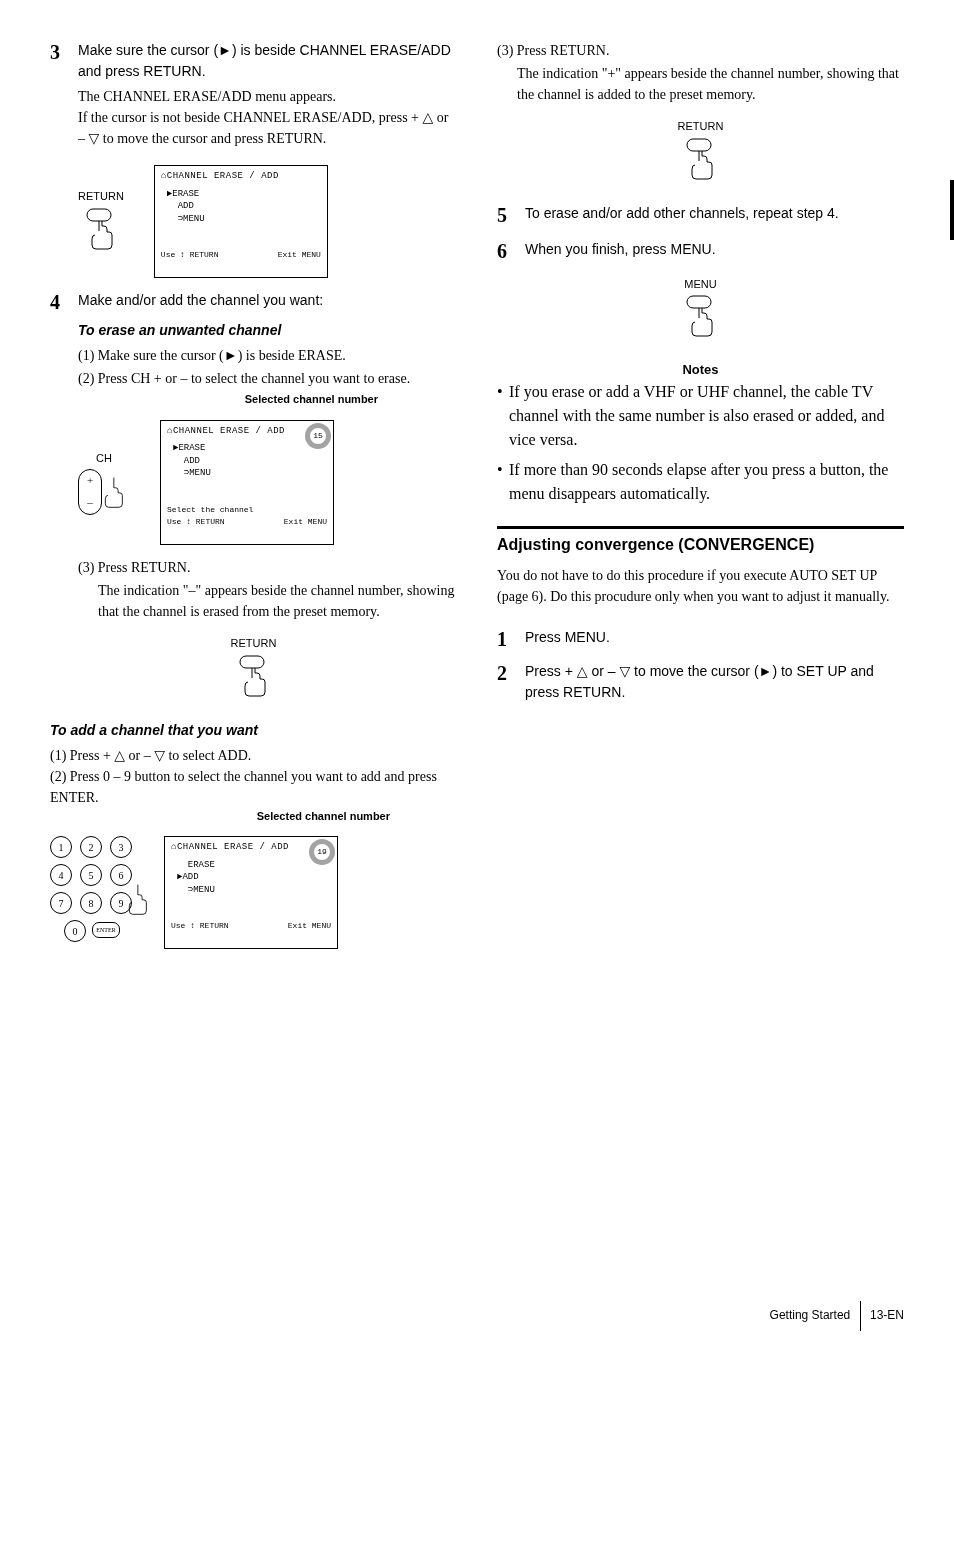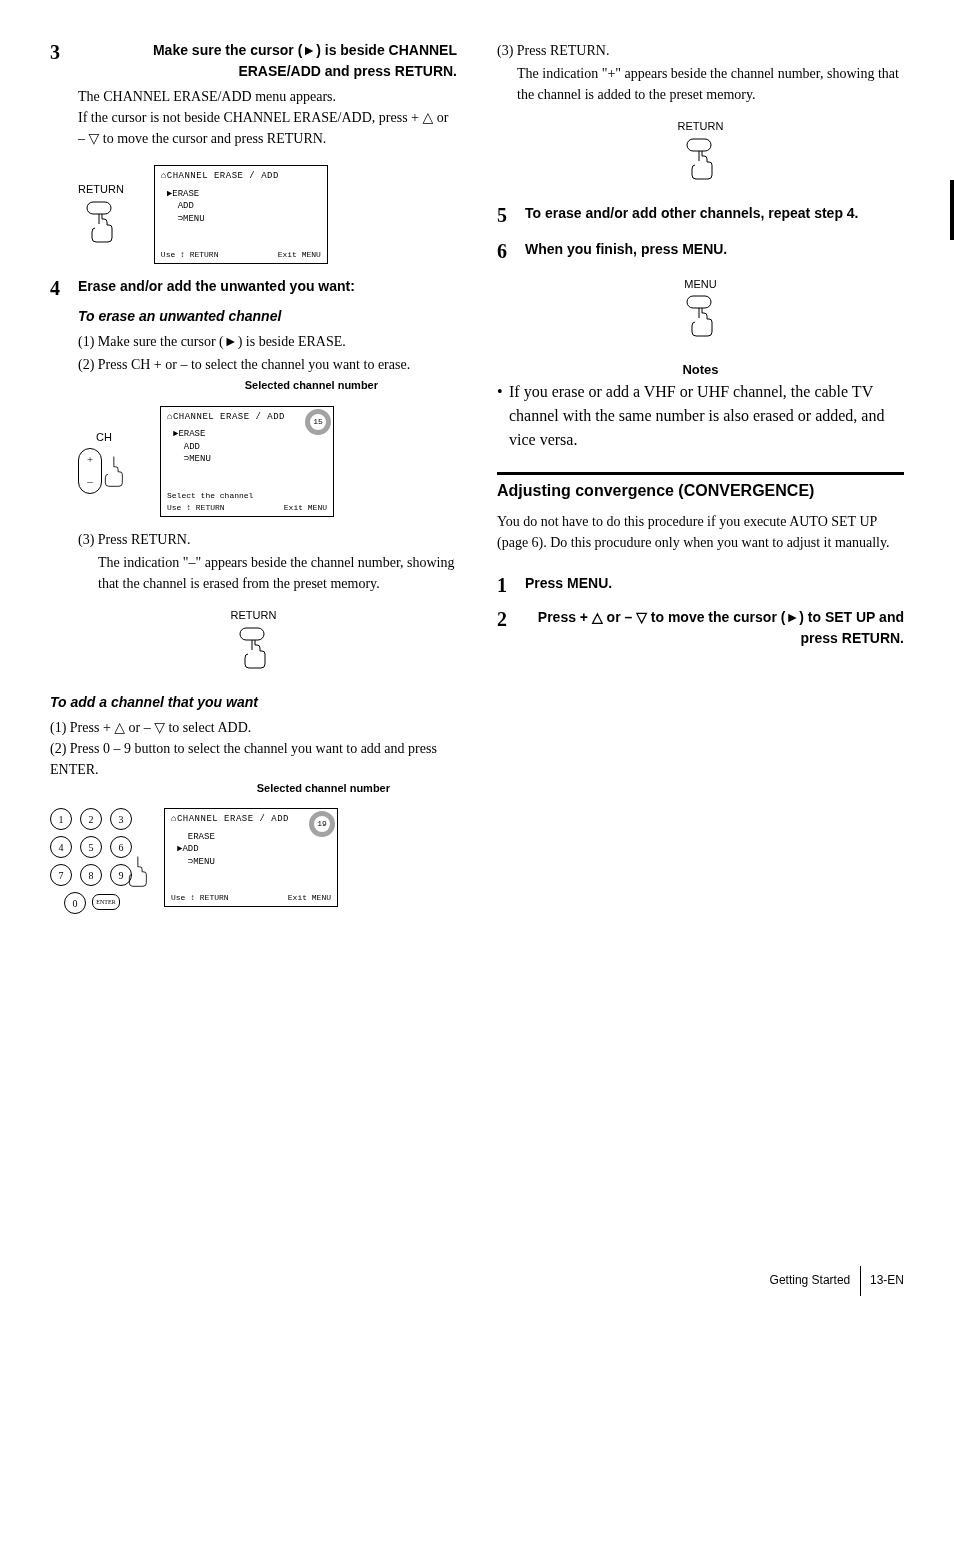--- a/index.html
+++ b/index.html
@@ -24,24 +24,23 @@
     gap: 10px;
     margin-bottom: 4px;
   }
   .step-num {
     font-size: 20px;
     font-weight: bold;
     line-height: 1.2;
     min-width: 18px;
   }
   .step-title {
-    font-weight: bold;
+    font-weight: normal;
     font-size: 14px;
     font-family: Arial, sans-serif;
-    text-align: right;
   }
   .step-body {
     margin-left: 28px;
     margin-bottom: 16px;
   }
   .substep {
     margin-left: 28px;
     margin-bottom: 2px;
   }
   .italic-head {
@@ -82,21 +81,21 @@
   }
   .hand-svg-sm {
     width: 34px;
     height: 42px;
   }
   .menu-box {
     border: 1px solid #000;
     width: 160px;
     font-family: 'Courier New', monospace;
     font-size: 9px;
-    padding: 4px 6px 2px 6px;
+    padding: 4px 6px 16px 6px;
     position: relative;
   }
   .menu-box .title-row {
     font-size: 9px;
     letter-spacing: 0.5px;
     margin-bottom: 4px;
   }
   .menu-box .items {
     margin: 2px 0 24px 6px;
     line-height: 1.4;
@@ -271,21 +270,21 @@
   ⊃MENU</div>
         <div class="bottom-row">
           <span>Use ↕ RETURN</span>
           <span>Exit MENU</span>
         </div>
       </div>
     </div>
 
     <div class="step">
       <div class="step-num">4</div>
-      <div class="step-title">Erase and/or add the unwanted you want:</div>
+      <div class="step-title">Make and/or add the channel you want:</div>
     </div>
     <div class="italic-head">To erase an unwanted channel</div>
     <div class="substep">(1) Make sure the cursor (►) is beside ERASE.</div>
     <div class="substep">(2) Press CH + or – to select the channel you want to erase.</div>
 
     <div style="margin-left:28px">
       <div class="caption" style="width:300px">Selected channel number</div>
       <div class="figure-row" style="margin-left:0">
         <div class="ch-block">
           <div class="hand-label">CH</div>
@@ -397,20 +396,21 @@
         <div class="hand-label">MENU</div>
         <svg class="hand-svg" viewBox="0 0 40 48">
           <rect x="6" y="2" width="24" height="12" rx="6" fill="none" stroke="#000"></rect>
           <path d="M18 14 v10 M14 28 q-3 0 -3 4 v6 q0 4 4 4 h12 q4 0 4 -4 v-10 q0 -3 -3 -3 h-2 v-3 q0 -3 -3 -3 h-2 v-5" fill="none" stroke="#000"></path>
         </svg>
       </div>
     </div>
 
     <div class="notes-head">Notes</div>
     <div class="note-item">If you erase or add a VHF or UHF channel, the cable TV channel with the same number is also erased or added, and vice versa.</div>
+    <div class="note-item">If more than 90 seconds elapse after you press a button, the menu disappears automatically.</div>
 
     <hr class="hr-heavy">
     <div class="section-title">Adjusting convergence (CONVERGENCE)</div>
     <div style="margin-top:4px">You do not have to do this procedure if you execute AUTO SET UP (page 6). Do this procudure only when you want to adjust it manually.</div>
 
     <div class="step" style="margin-top:20px">
       <div class="step-num">1</div>
       <div class="step-title">Press MENU.</div>
     </div>
     <div class="step" style="margin-top:10px">

